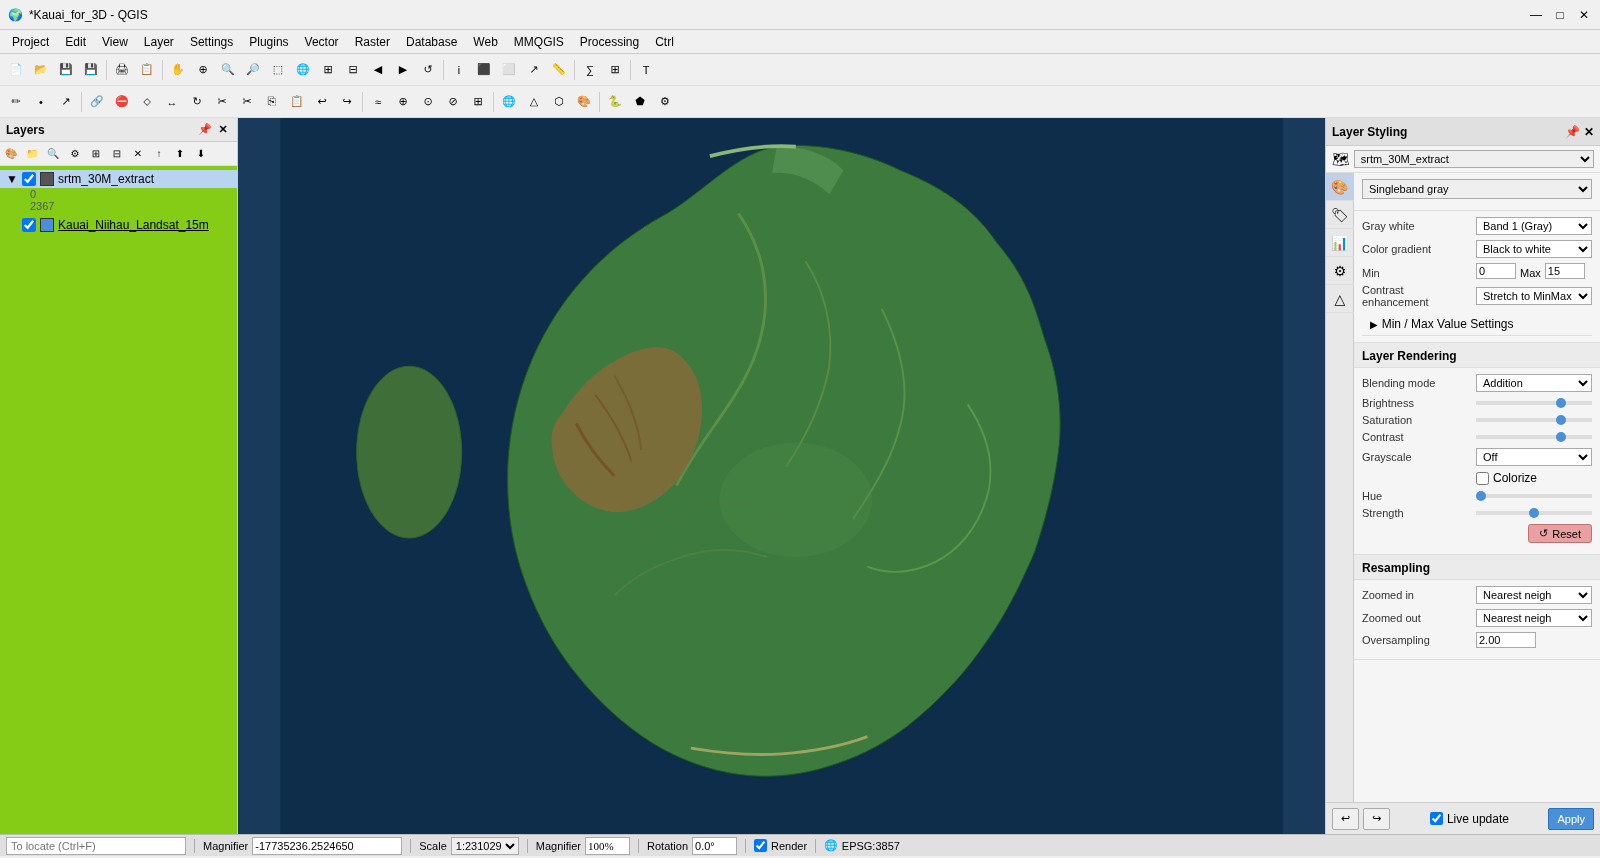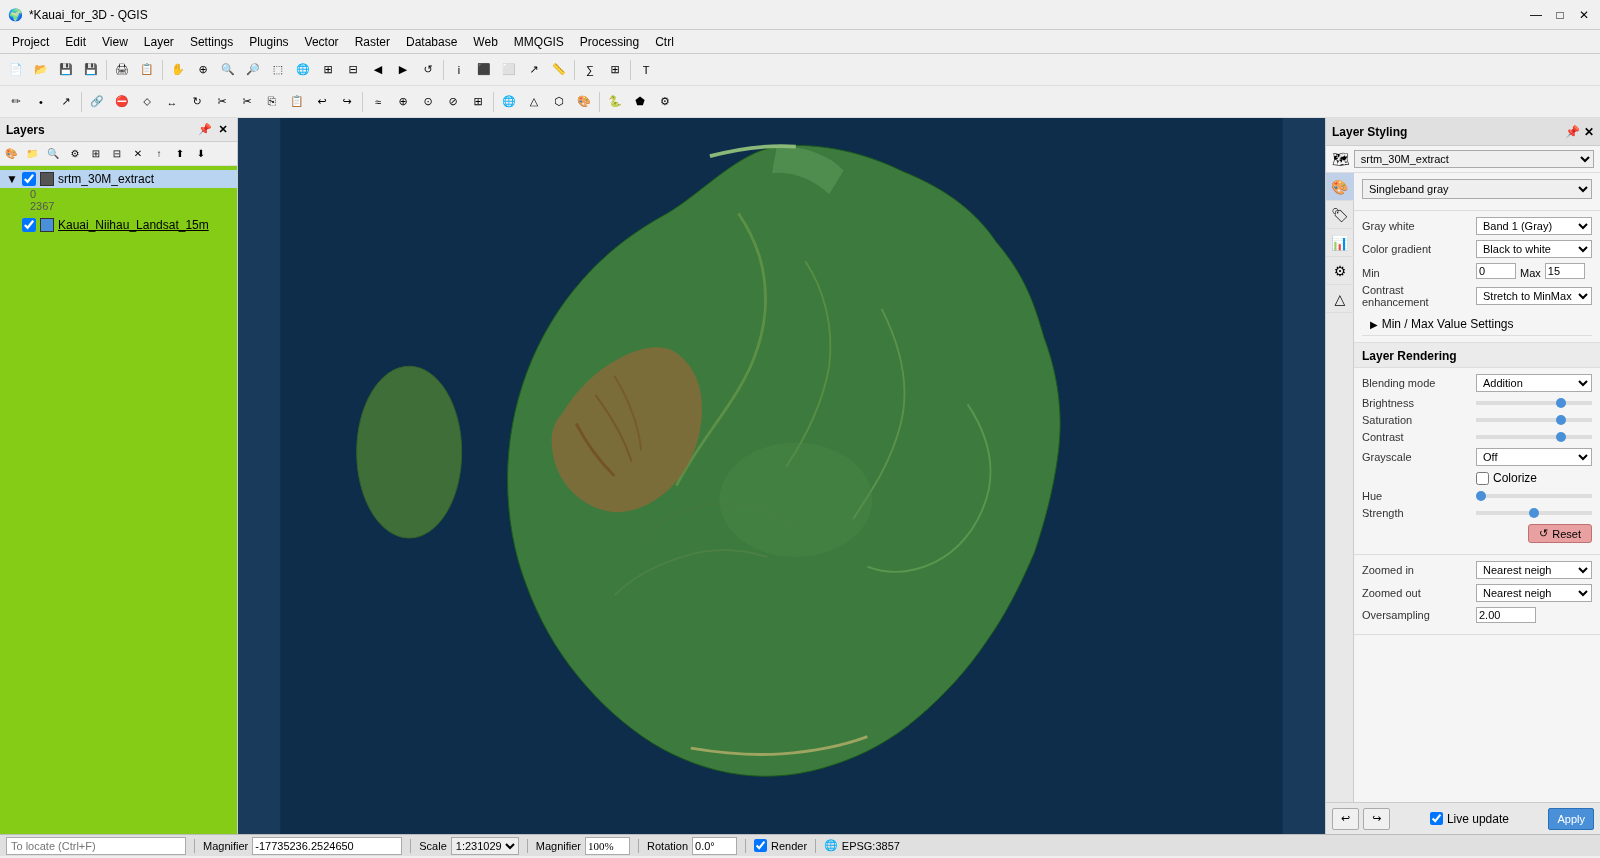--- a/index.html
+++ b/index.html
@@ -652,20 +652,21 @@
           </div>
 
           <div class="style-row" style="justify-content: flex-end;">
             <button class="reset-btn">
               <span>↺</span>
               <span>Reset</span>
             </button>
           </div>
         </div>
 
+        <div class="section-title">Resampling</div>
         <div class="style-section">
           <div class="style-row">
             <span class="style-label">Zoomed in</span>
             <select class="style-dropdown">
               <option>Nearest neigh</option>
             </select>
           </div>
           <div class="style-row">
             <span class="style-label">Zoomed out</span>
             <select class="style-dropdown">

